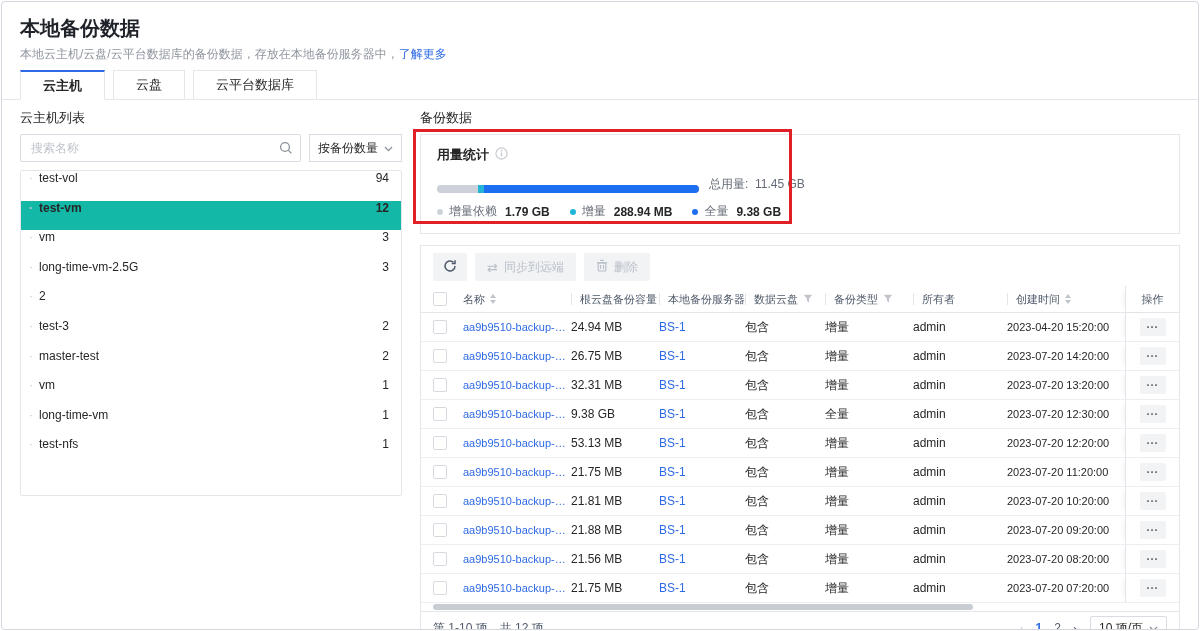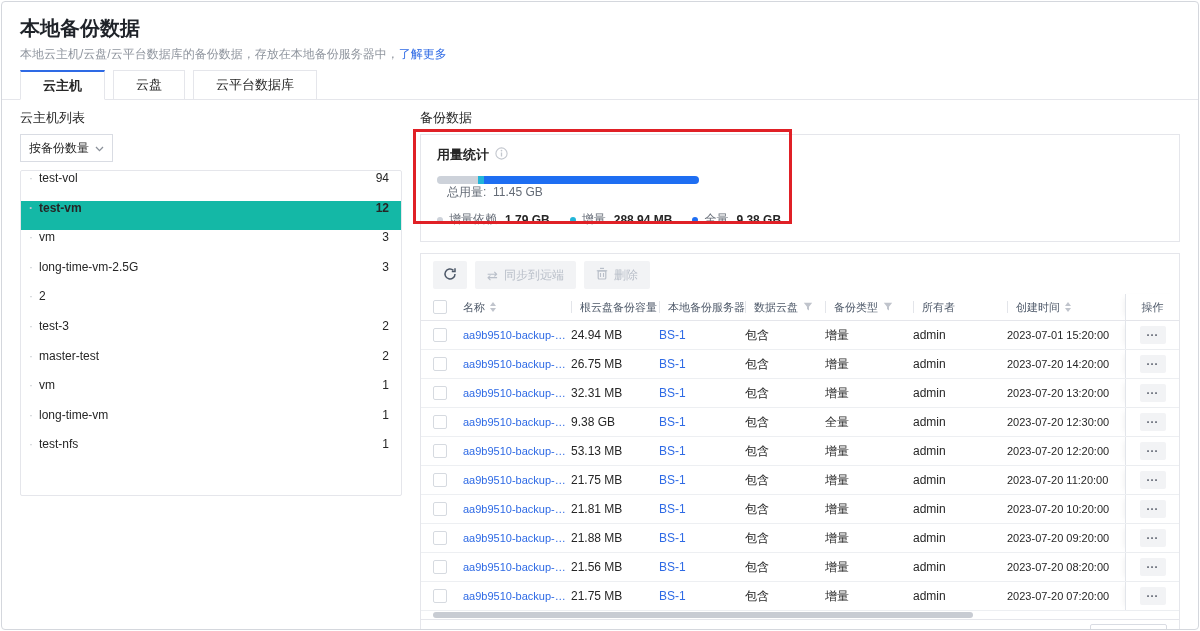--- a/index.html
+++ b/index.html
@@ -39,21 +39,21 @@
   .host-bullet { color:#c2c6cc; width:10px; flex:none; }
   .host-bullet::before { content:"·"; }
   .host-name { flex:1; overflow:hidden; white-space:nowrap; text-overflow:ellipsis; }
   .host-count { flex:none; }
 
   
   .right-col { flex:1; position:relative; min-width:0; }
   .usage-card { margin-top:8px; border:1px solid #e5e6eb; padding:11px 16px 13px; background:#fff; }
   .usage-title-row { display:flex; align-items:center; gap:6px; }
   .usage-title { font-size:13px; font-weight:bold; color:#262626; }
-  .usage-bar-row { display:flex; align-items:flex-start; margin-top:12px;flex-direction:column; }
+  .usage-bar-row { display:flex; align-items:flex-end; margin-top:12px; }
   .usage-bar { width:262px; height:8px; border-radius:4px; overflow:hidden; display:flex; background:#eef0f3; }
   .usage-bar .seg { height:100%; }
   .usage-total { margin-left:10px; font-size:12px; color:#646b76; white-space:nowrap; }
   .usage-legend { display:flex; align-items:center; gap:20px; margin-top:10px; }
   .legend-item { display:flex; align-items:center; font-size:12px; white-space:nowrap; }
   .legend-dot { width:6px; height:6px; border-radius:50%; margin-right:6px; flex:none; }
   .legend-label { color:#646b76; margin-right:8px; }
   .legend-value { color:#262626; font-weight:bold; }
 
   
@@ -125,20 +125,29 @@
     <div class="tab active">云主机</div>
     <div class="tab">云盘</div>
     <div class="tab">云平台数据库</div>
   </div>
 
   <div class="content">
 
     <div class="left-col">
       <div class="panel-label">云主机列表</div>
       <div class="controls">
+        <div class="search-wrap">
+          <input class="search-input" type="text" placeholder="搜索名称" style="">
+          <span class="search-icon">
+            <svg width="14" height="14" viewBox="0 0 14 14">
+                <circle cx="6" cy="6" r="4.4" fill="none" stroke="#8a9099" stroke-width="1.3"></circle>
+                <line x1="9.4" y1="9.4" x2="12.4" y2="12.4" stroke="#8a9099" stroke-width="1.3"></line>
+              </svg>
+          </span>
+        </div>
         <div class="select">
           <span>按备份数量</span>
           <span>
             <svg width="9" height="6" viewBox="0 0 9 6">
                 <polyline points="1,1 4.5,4.6 8,1" fill="none" stroke="#8a9099" stroke-width="1.3"></polyline>
               </svg>
           </span>
         </div>
       </div>
       <div class="host-list">
@@ -354,21 +363,21 @@
                 <div class="cell c-disk">
                   <span>包含</span>
                 </div>
                 <div class="cell c-type">
                   <span>增量</span>
                 </div>
                 <div class="cell c-owner">
                   <span>admin</span>
                 </div>
                 <div class="cell c-time">
-                  <span class="time-text">2023-07-01 15:20:00</span>
+                  <span class="time-text">2023-04-20 15:20:00</span>
                 </div>
                 <div class="cell c-action">
                   <button class="more-btn"></button>
                 </div>
               </div>
 
               <div class="tr">
                 <div class="cell c-check">
                   <span class="checkbox"></span>
                 </div>

